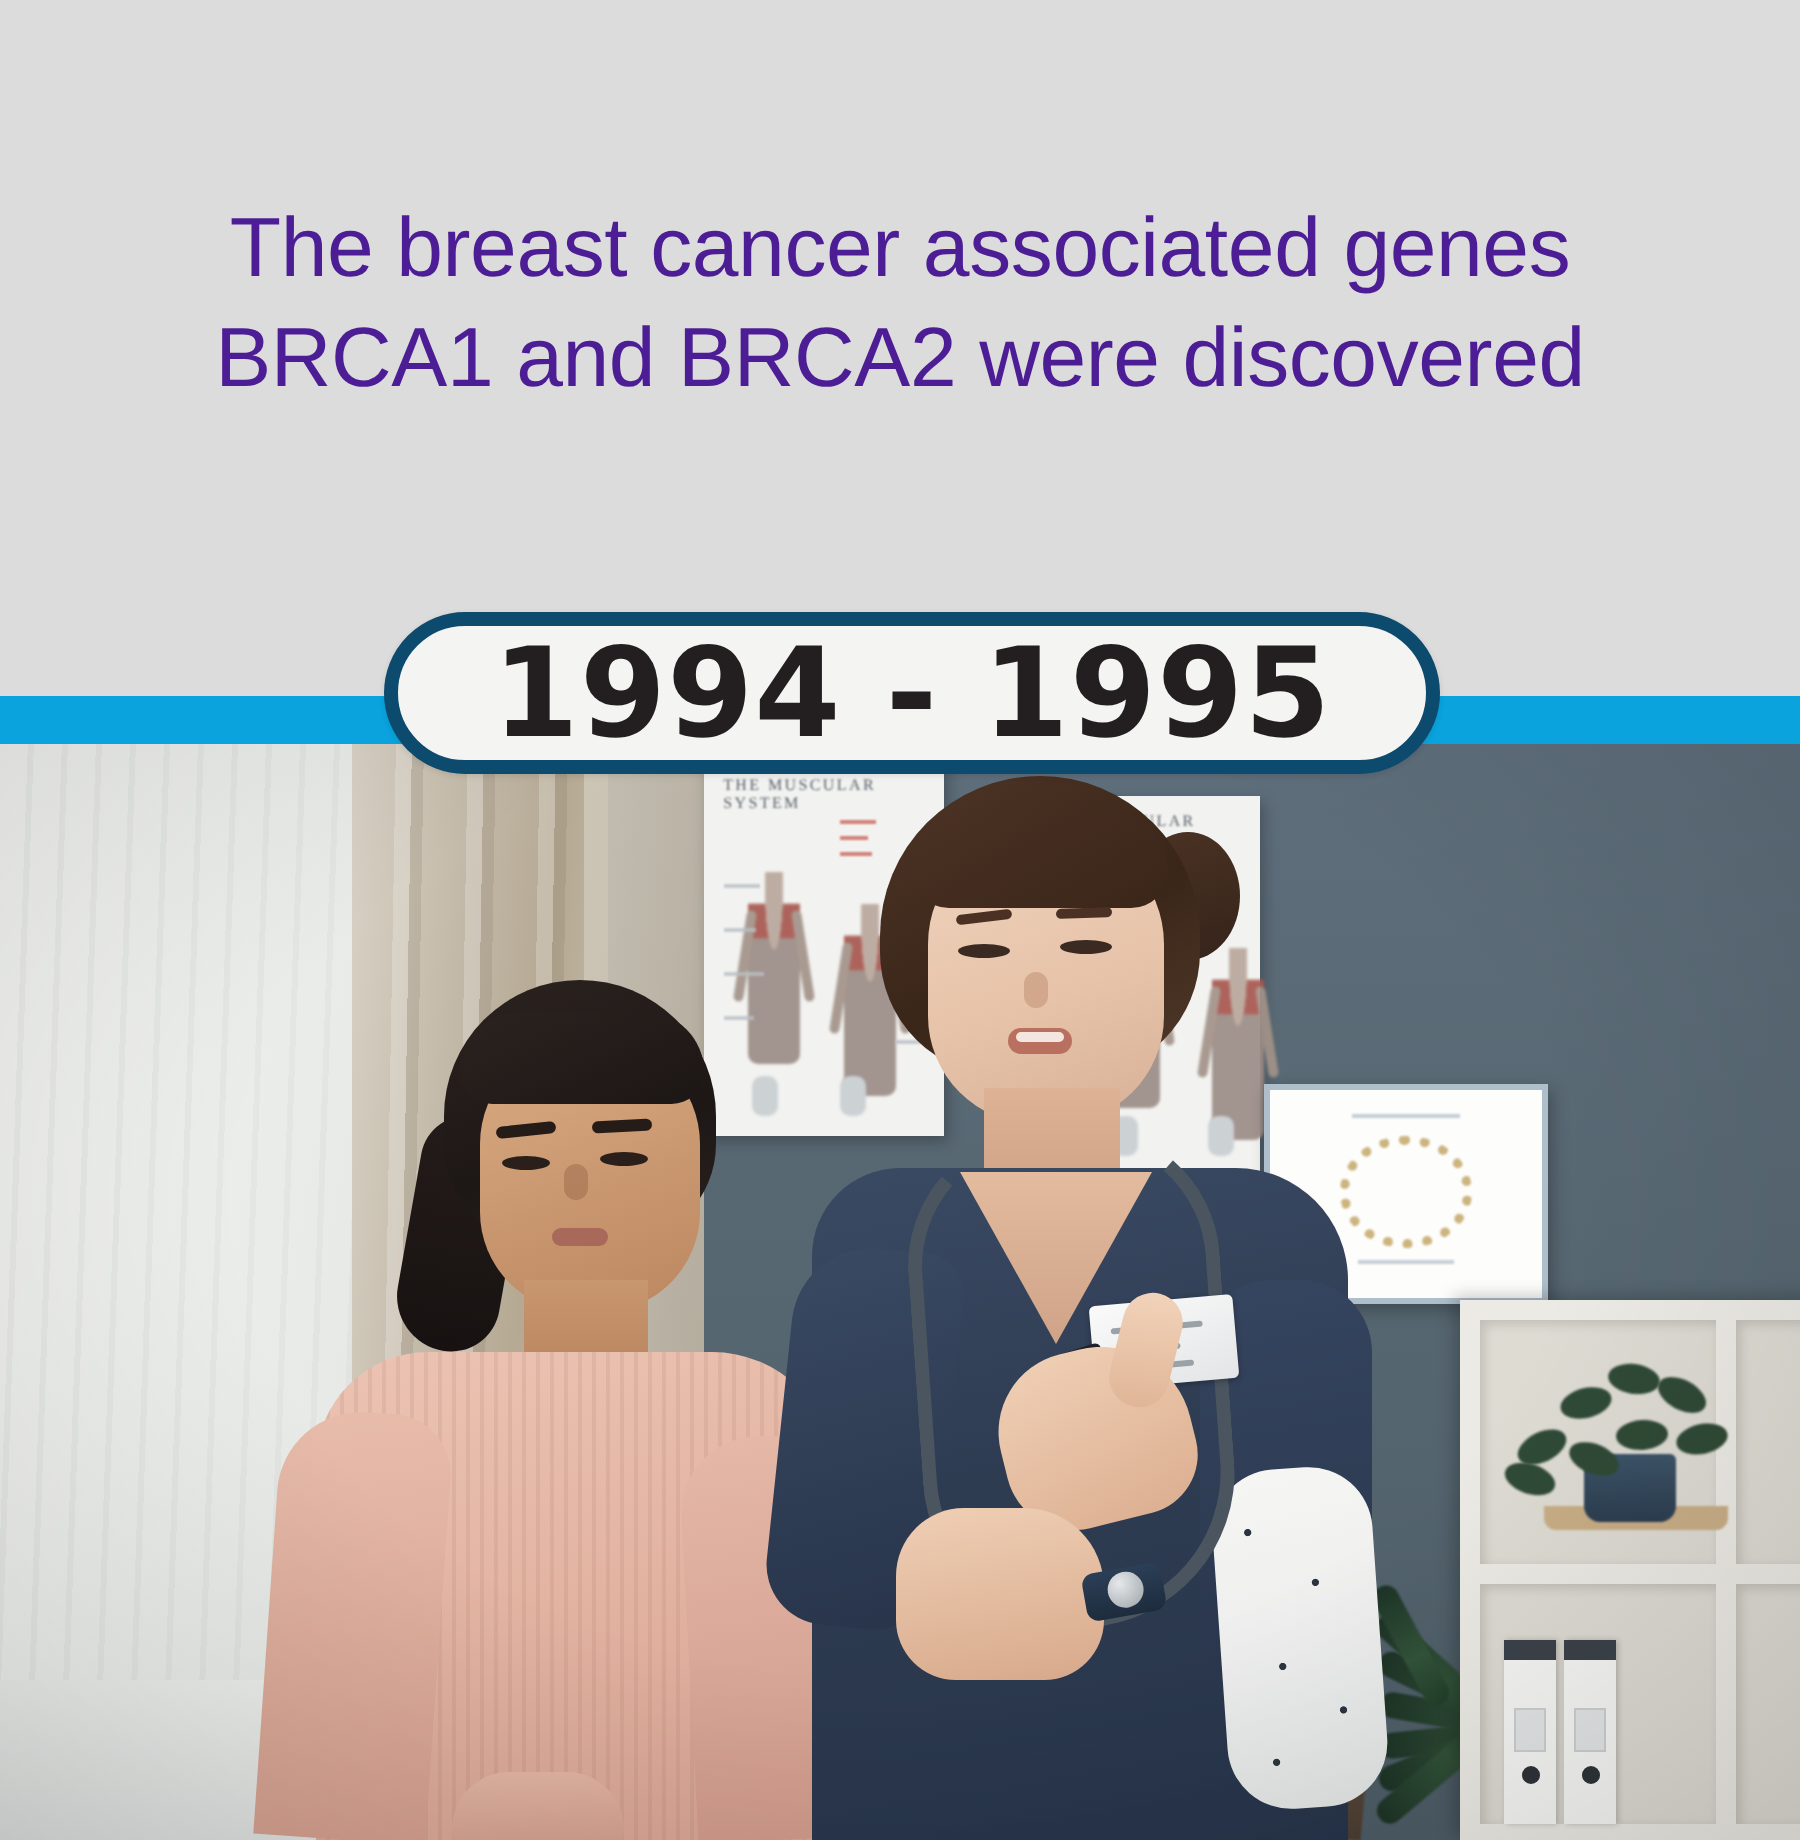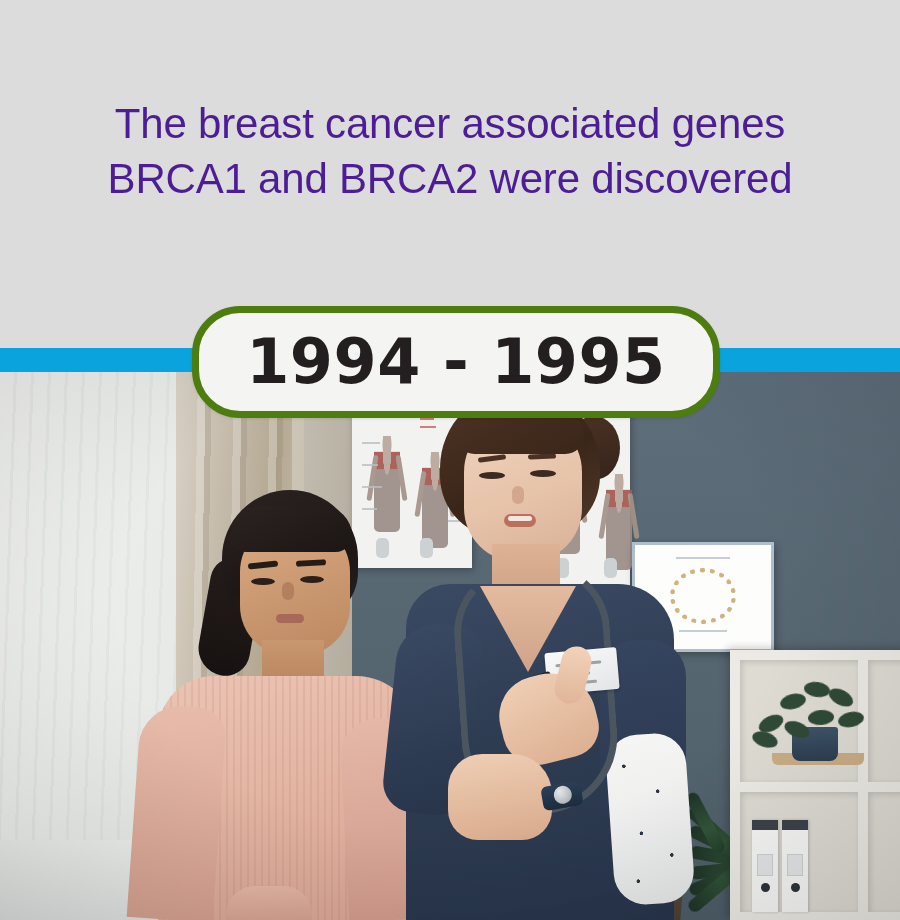--- a/index.html
+++ b/index.html
@@ -34,23 +34,23 @@
   .accent-bar{
     position:absolute;
     left:0; top:348px;
     width:900px; height:24px;
     background:#0aa3de;
     z-index:3;
   }
   .year-pill{
     position:absolute;
     left:192px; top:306px;
-    width:528px; height:112px;
+    width:528px; height:81px;
     background:#f4f4f2;
-    border:7px solid #4d7c0f;
+    border:7px solid #0c4a6e;
     border-radius:48px;
     z-index:5;
     display:flex; align-items:center; justify-content:center;
     box-shadow:0 1px 3px rgba(0,0,0,0.10);
   }
   .year-pill .year-text{
     color:#231f20;
     font-size:62px;
     font-weight:bold;
     letter-spacing:0.5px;

